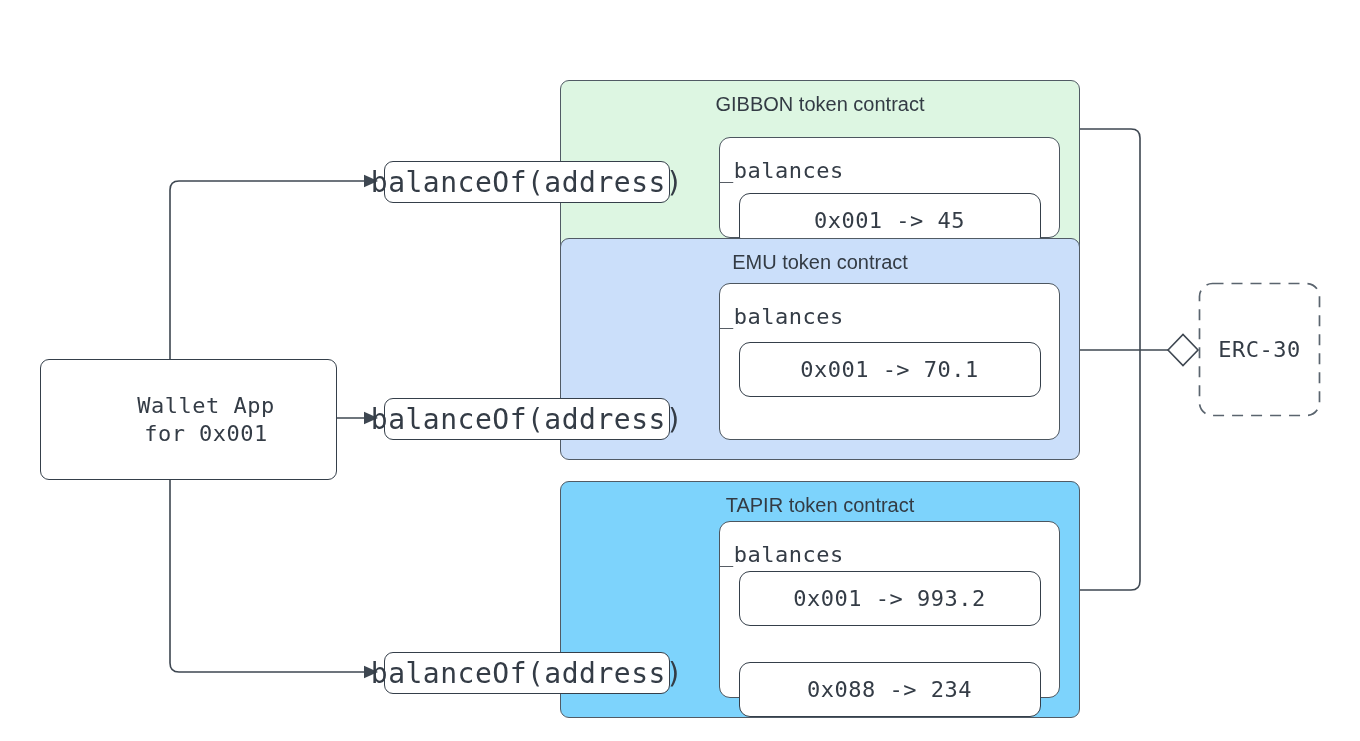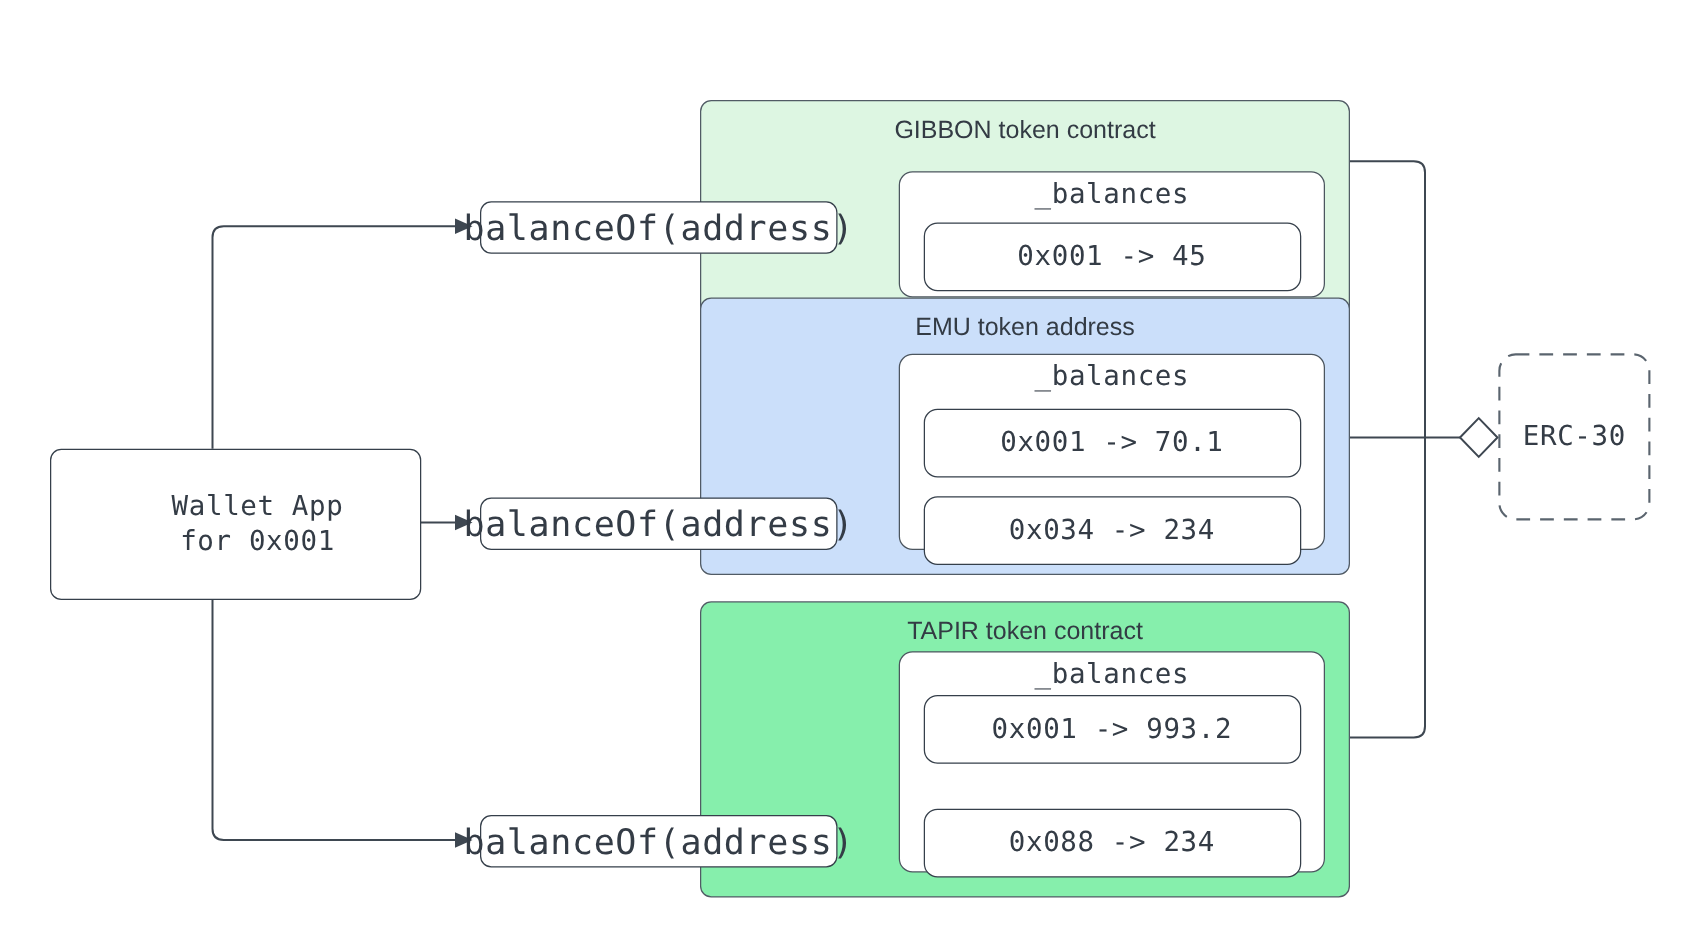--- a/index.html
+++ b/index.html
@@ -19,31 +19,31 @@
   .method{position:absolute;left:384px;width:284px;height:40px;background:#ffffff;
           border:1.6px solid #353f4a;border-radius:9px;display:flex;align-items:center;
           justify-content:center;font-size:28px;letter-spacing:.5px;z-index:10;}
   .method.m1{top:161px;} .method.m2{top:398px;} .method.m3{top:652px;}
 
   
   .contract{position:absolute;left:560px;width:520px;border:1.4px solid #515b65;
             border-radius:9px;z-index:1;box-sizing:border-box;}
   .contract.gibbon{top:40px;height:178px;background:#ddf6e2;margin-top:40px;}
   .contract.emu{top:238px;height:222px;background:#cbdffa;}
-  .contract.tapir{top:481px;height:237px;background:#86efac;}
+  .contract.tapir{top:481px;height:237px;background:#7dd3fc;}
   .contract-title{text-align:center;padding-top:11px;font-family:"Liberation Sans", sans-serif;
                   font-size:20px;line-height:24px;color:#333b44;}
 
   
   .map-box{position:absolute;left:158px;width:341px;background:#ffffff;
            border:1.4px solid #4c565f;border-radius:11px;box-sizing:border-box;}
   .gibbon .map-box{top:56px;height:101px;}
   .emu .map-box{top:44px;height:157px;}
   .tapir .map-box{top:39px;height:177px;}
-  .map-label{text-align:center;padding-top:5px;font-size:22px;line-height:26px;letter-spacing:.5px;}
+  .map-label{text-align:left;padding-top:20px;font-size:22px;line-height:26px;letter-spacing:.5px;}
 
   .entry{width:302px;height:55px;margin:0 auto;border:1.5px solid #353f4a;border-radius:11px;
          background:#ffffff;display:flex;align-items:center;justify-content:center;
          font-size:22px;letter-spacing:.5px;box-sizing:border-box;}
   .gibbon .e1{margin-top:9px;}
   .emu .e1{margin-top:12px;} .emu .e2{margin-top:15px;}
   .tapir .e1{margin-top:3px;} .tapir .e2{margin-top:36px;}
 
   
   .erc20{position:absolute;left:1199px;top:283px;width:121px;height:133px;display:flex;
@@ -91,25 +91,24 @@
 
   <div class="contract gibbon">
     <div class="contract-title">GIBBON token contract</div>
     <div class="map-box">
       <div class="map-label">_balances</div>
       <div class="entry e1">0x001 -&gt; 45</div>
     </div>
   </div>
 
   <div class="contract emu">
-    <div class="contract-title">EMU token address</div>
+    <div class="contract-title">EMU token contract</div>
     <div class="map-box">
       <div class="map-label">_balances</div>
       <div class="entry e1">0x001 -&gt; 70.1</div>
-      <div class="entry e2">0x034 -&gt; 234</div>
     </div>
   </div>
 
   <div class="contract tapir">
     <div class="contract-title">TAPIR token contract</div>
     <div class="map-box">
       <div class="map-label">_balances</div>
       <div class="entry e1">0x001 -&gt; 993.2</div>
       <div class="entry e2">0x088 -&gt; 234</div>
     </div>

